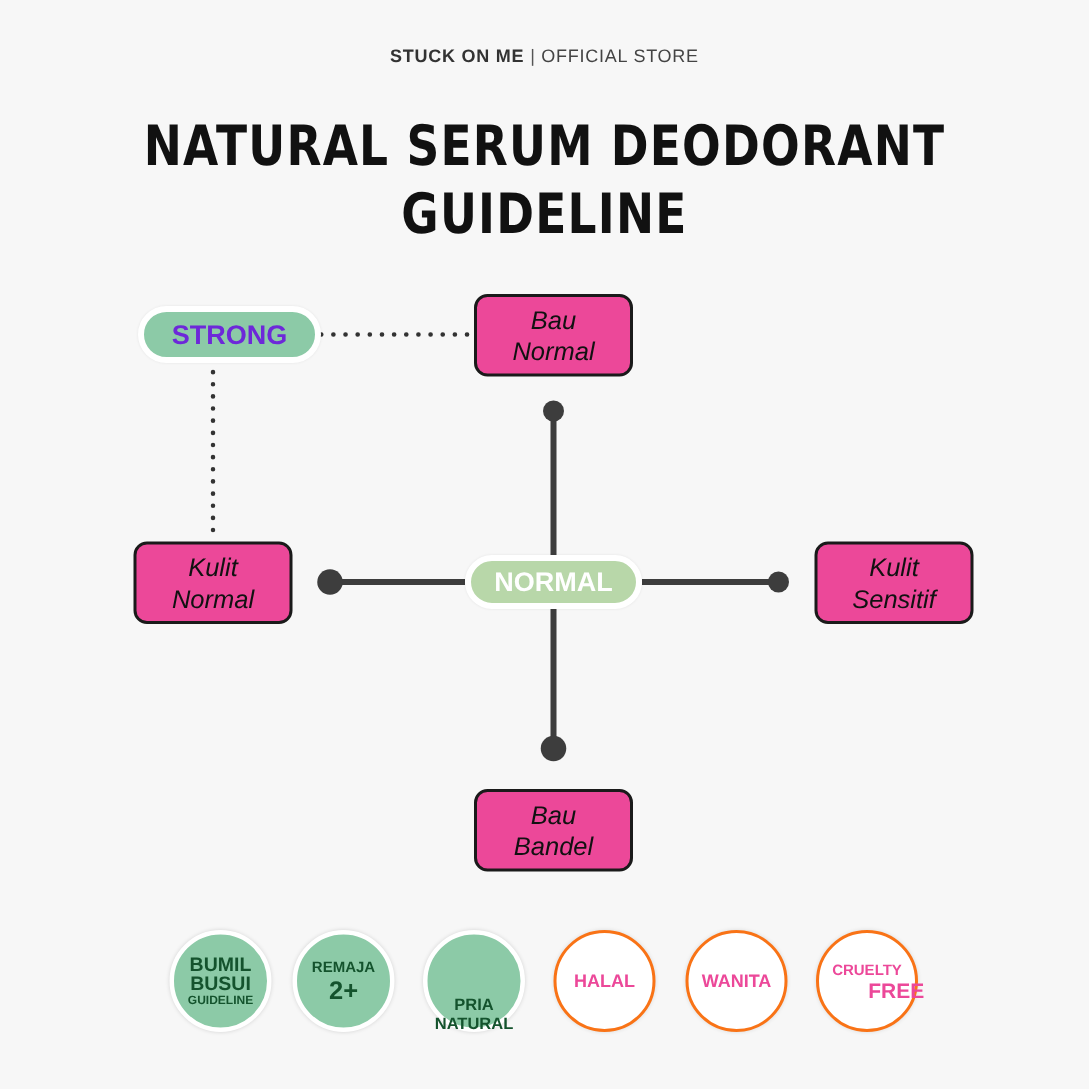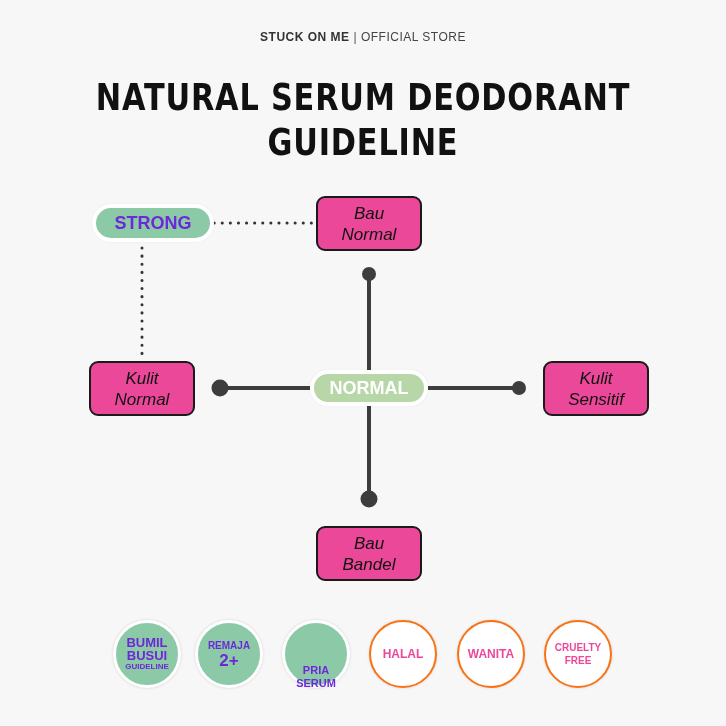--- a/index.html
+++ b/index.html
@@ -36,21 +36,21 @@
     box-shadow:0 0 2px rgba(0,0,0,0.08);
   }
   .pill-strong { left:92px; top:204px; width:122px; height:38px; background:#8ccaa7; color:#6d28d9; }
   .pill-normal { left:310px; top:370px; width:118px; height:36px; background:#b8d7a9; color:#ffffff; }
 
   .badge {
     position:absolute; top:620px; width:68px; height:68px; border-radius:50%;
     box-sizing:border-box; display:flex; flex-direction:column; align-items:center; justify-content:center;
     font-weight:700; text-align:center; line-height:13px;
   }
-  .badge.filled { background:#8ccaa7; color:#6d28d9; border:3px solid #fff; box-shadow:0 0 3px rgba(0,0,0,0.15); }
+  .badge.filled { background:#8ccaa7; color:#14532d; border:3px solid #fff; box-shadow:0 0 3px rgba(0,0,0,0.15); }
   .badge.outline { background:#fff; color:#ec4899; border:2px solid #f97316; box-shadow:0 0 3px rgba(0,0,0,0.12); }
 </style>
 </head>
 <body>
 
 <div class="brand">
   <span class="b1">STUCK ON ME</span>
   <span class="sep">|</span>
   <span class="b2">OFFICIAL STORE</span>
 </div>
@@ -97,24 +97,24 @@
   <span style="font-size:13px;">BUMIL</span>
   <span style="font-size:13px;">BUSUI</span>
   <span style="font-size:8px;line-height:10px;">GUIDELINE</span>
 </div>
 <div class="badge filled" style="left:195px;">
   <span style="font-size:10px;">REMAJA</span>
   <span style="font-size:17px;line-height:18px;">2+</span>
 </div>
 <div class="badge filled" style="left:282px;">
   <span style="font-size:11px;margin-top:45px;">PRIA</span>
-  <span style="font-size:11px;">SERUM</span>
+  <span style="font-size:11px;">NATURAL</span>
 </div>
 <div class="badge outline" style="left:369px;">
   <span style="font-size:12px;">HALAL</span>
 </div>
 <div class="badge outline" style="left:457px;">
   <span style="font-size:12px;">WANITA</span>
 </div>
 <div class="badge outline" style="left:544px;justify-content:center;">
   <span style="font-size:10px;">CRUELTY</span>
-  <span style="font-size:10px;">FREE</span>
+  <span style="font-size:14px;padding-left:39px;">FREE</span>
 </div>
 
 </body></html>

